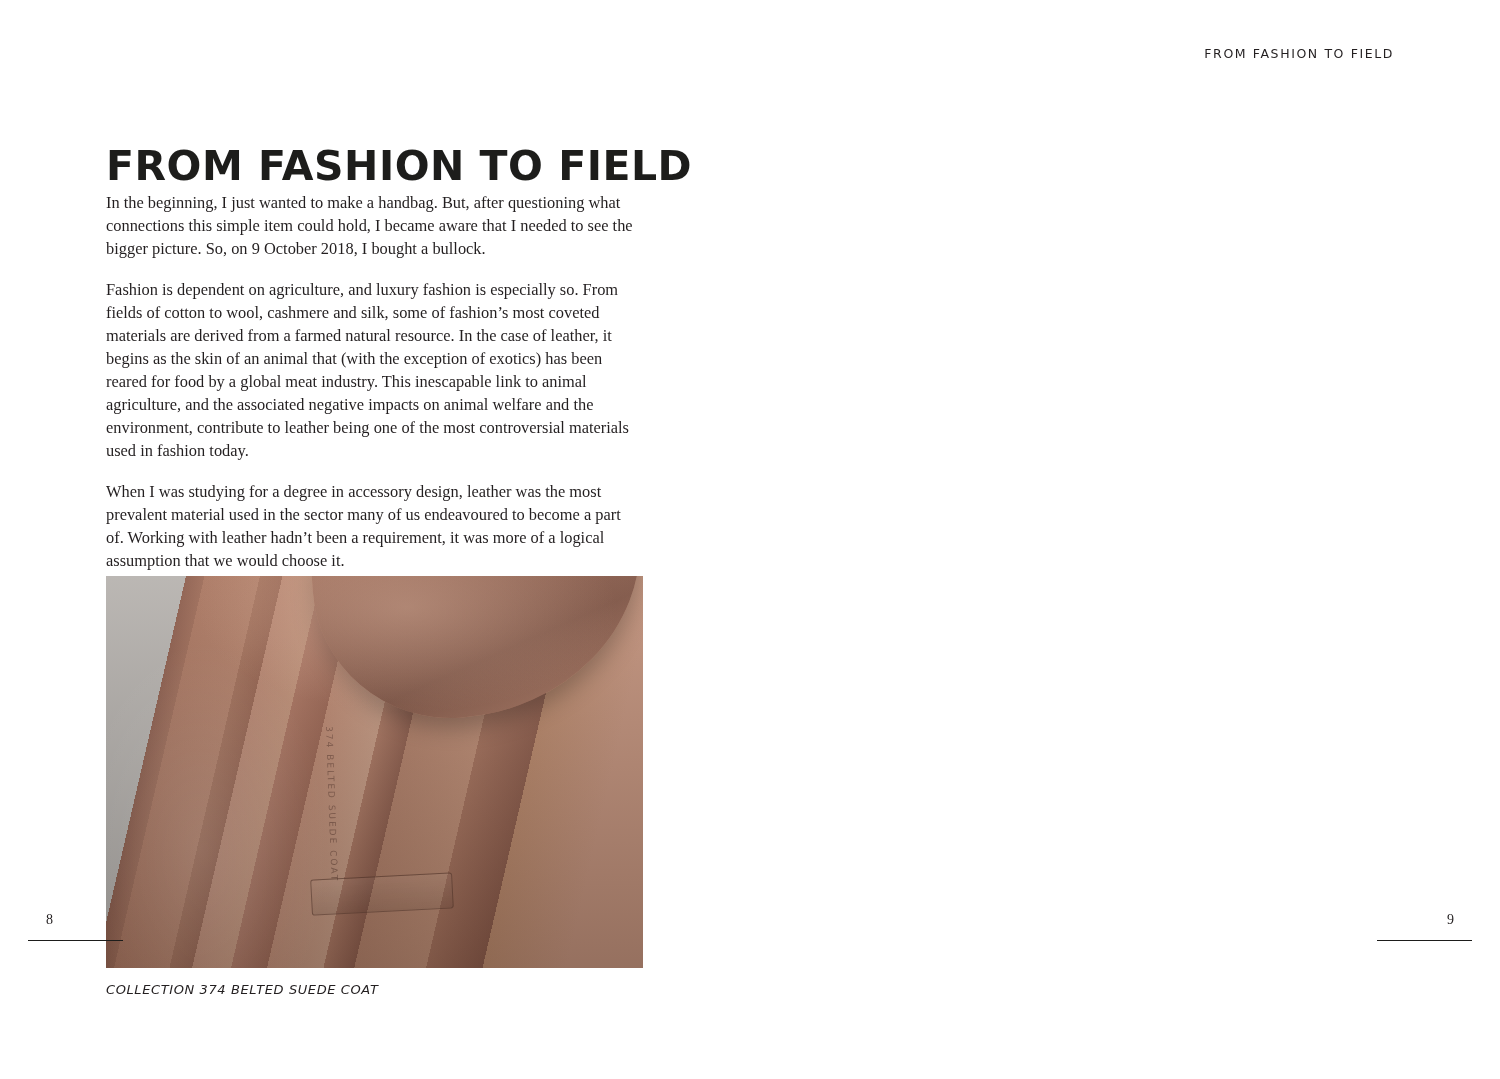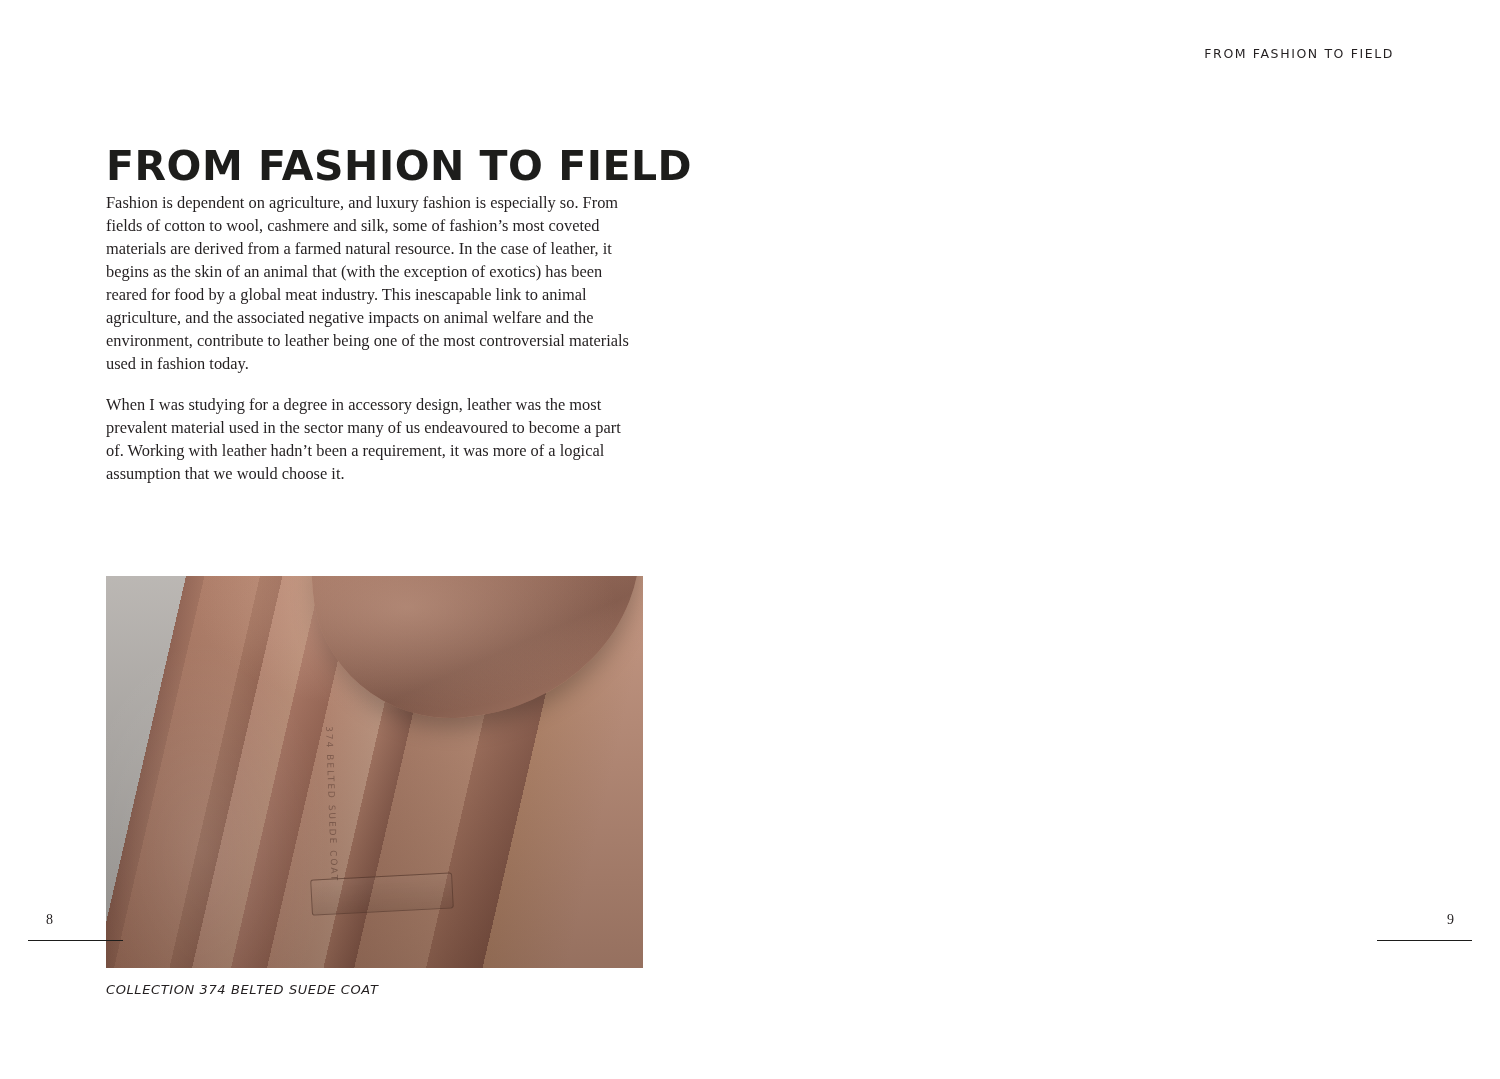--- a/index.html
+++ b/index.html
@@ -172,20 +172,21 @@
 </head>
 <body>
 
 <div class="page">
 
   <div class="left-page">
 
     <h1 class="chapter-title">FROM FASHION TO FIELD</h1>
 
     <div class="body-col-left">
+      <p class="body">In the beginning, I just wanted to make a handbag. But, after questioning what connections this simple item could hold, I became aware that I needed to see the bigger picture. So, on 9 October 2018, I bought a bullock.</p>
       <p class="body">Fashion is dependent on agriculture, and luxury fashion is especially so. From fields of cotton to wool, cashmere and silk, some of fashion’s most coveted materials are derived from a farmed natural resource. In the case of leather, it begins as the skin of an animal that (with the exception of exotics) has been reared for food by a global meat industry. This inescapable link to animal agriculture, and the associated negative impacts on animal welfare and the environment, contribute to leather being one of the most controversial materials used in fashion today.</p>
       <p class="body">When I was studying for a degree in accessory design, leather was the most prevalent material used in the sector many of us endeavoured to become a part of. Working with leather hadn’t been a requirement, it was more of a logical assumption that we would choose it.</p>
     </div>
 
     <figure class="img-coat" style="margin:0;">
       <div class="coat-art"></div>
       <div class="coat-collar"></div>
       <div class="coat-pocket"></div>
       <div class="coat-vertical-text">374 BELTED SUEDE COAT</div>
       <div class="coat-shade"></div>

